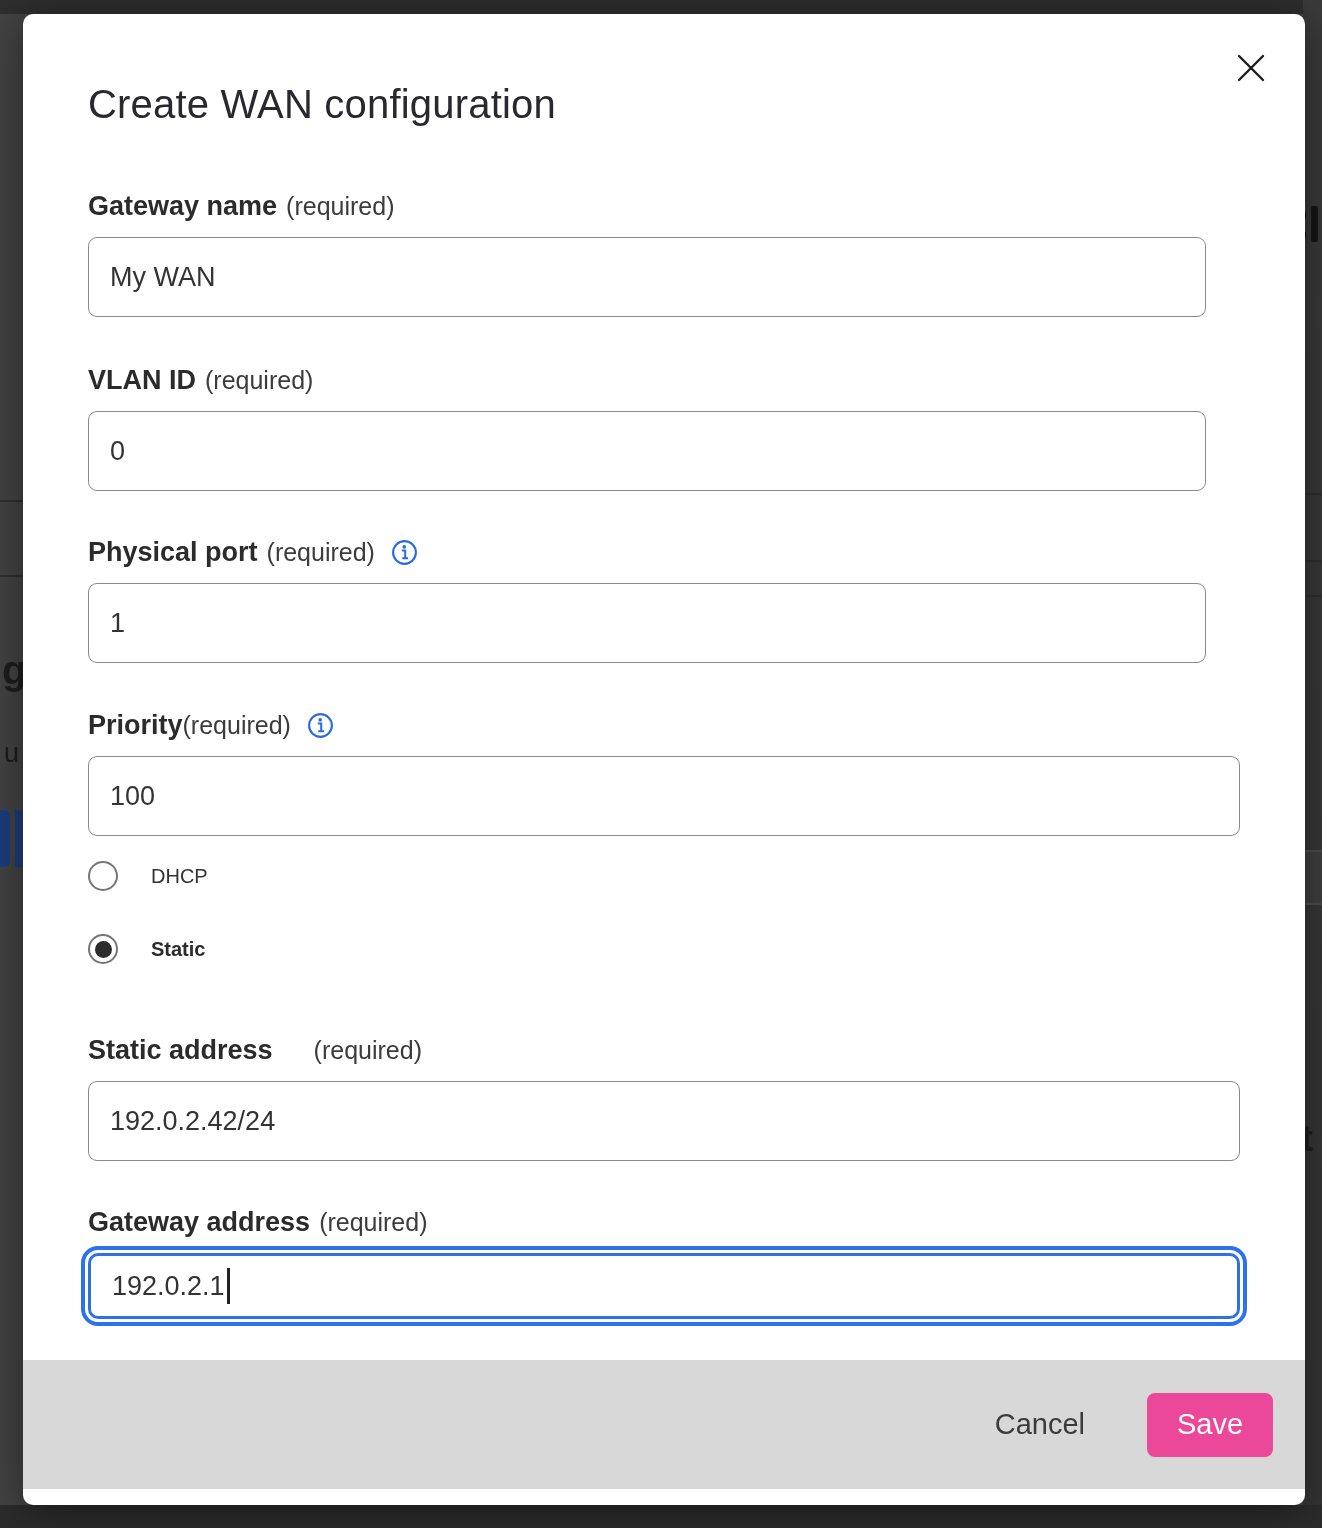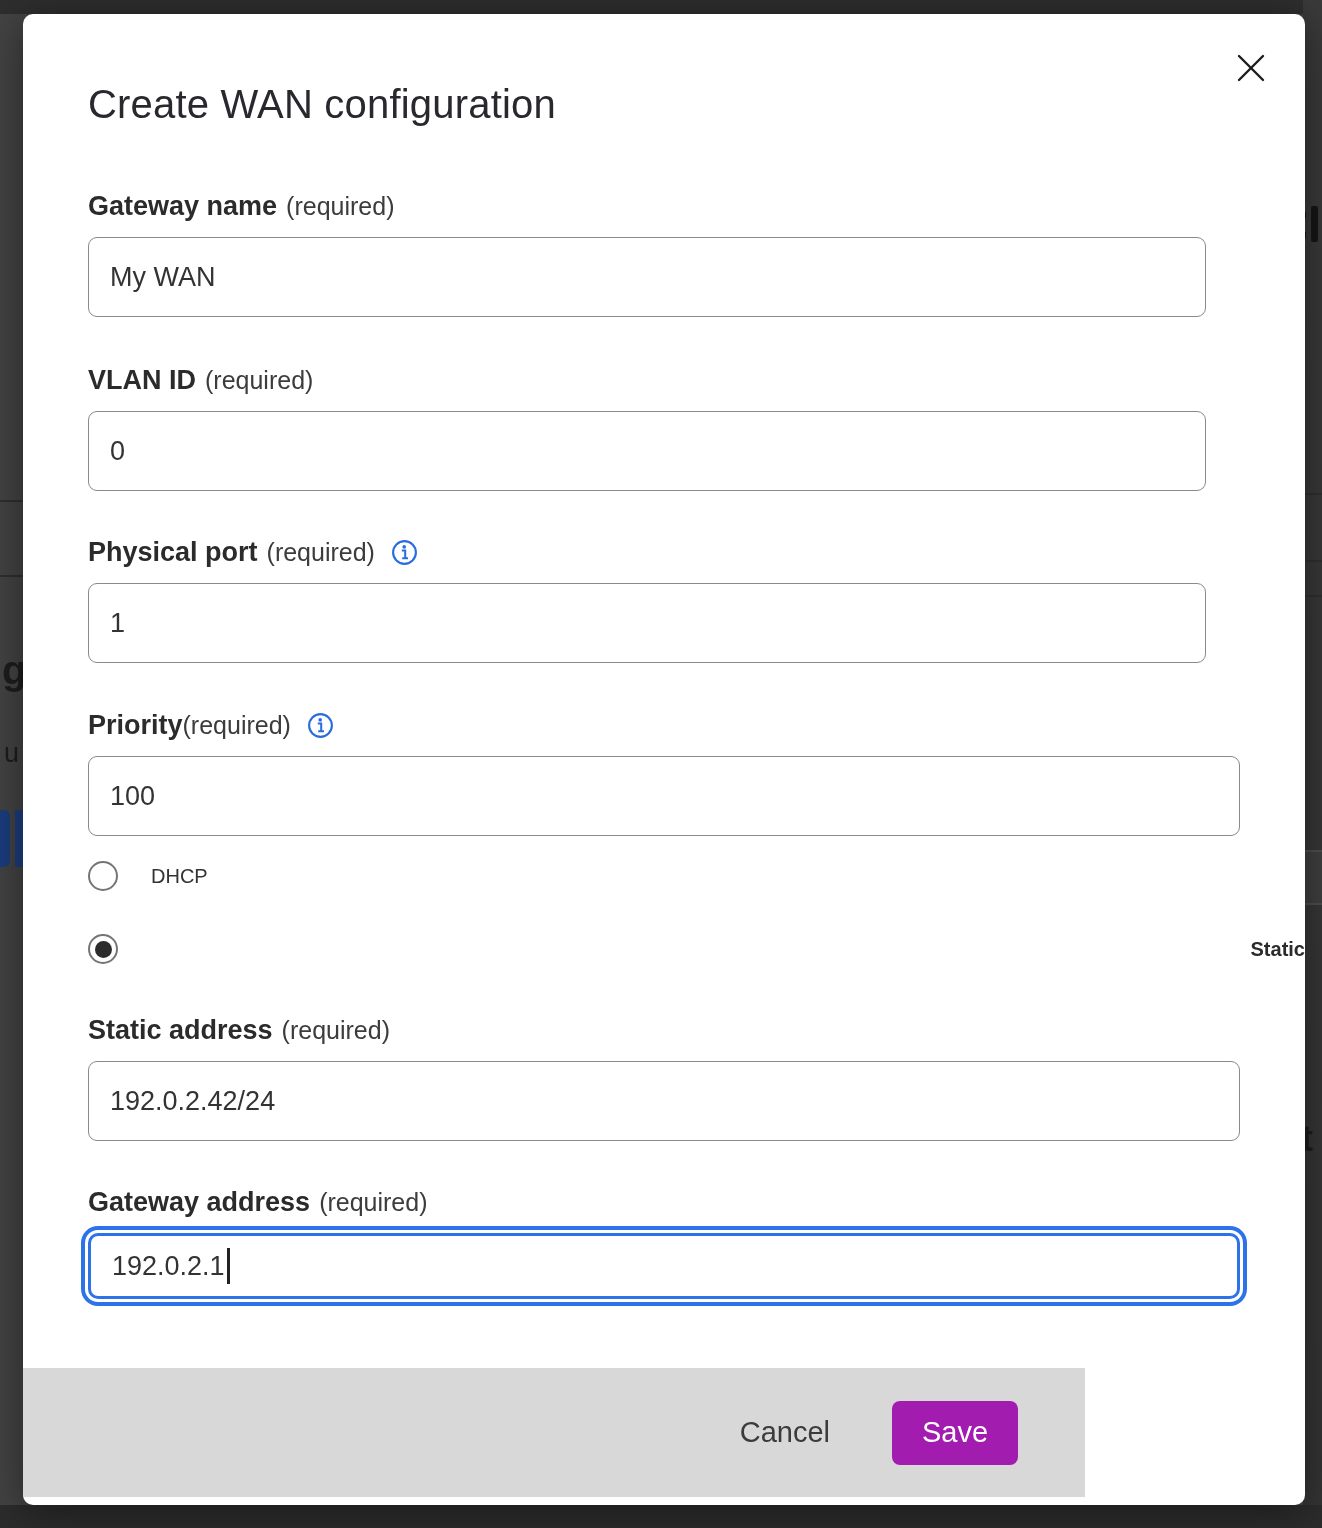--- a/index.html
+++ b/index.html
@@ -102,65 +102,65 @@
   }
   .caret {
     display: inline-block; width: 3px; height: 36px;
     background: #222; margin-left: 2px;
   }
 
   .mt-label0 { margin-top: 62px; }
   .mt-label1 { margin-top: 46px; }
   .mt-label2 { margin-top: 44px; }
   .mt-label3 { margin-top: 45px; }
-  .mt-label4 { margin-top: 48px; }
+  .mt-label4 { margin-top: 68px; gap: 32px; }
   .mt-label5 { margin-top: 44px; }
 
   .section-heading {
     margin-top: 43px;
     font-size: 29px; font-weight: 700; color: #2b2b2b; line-height: 36px;
   }
   .radio-row {
     display: flex; align-items: center;
     margin-top: 24px;
     cursor: pointer;
     height: 32px;
   }
-  .radio-row.second { margin-top: 41px; justify-content: space-between; }
+  .radio-row.second { margin-top: 41px; }
   .radio {
     width: 30px; height: 30px;
     border: 2px solid #757575;
     border-radius: 50%;
     background: #fff;
     display: flex; align-items: center; justify-content: center;
     flex: 0 0 auto;
   }
   .radio.checked::after {
     content: ""; width: 17px; height: 17px; border-radius: 50%;
     background: #2c2c2c; display: block;
   }
   .radio-label { margin-left: 33px; font-size: 20px; color: #333; }
   .radio-label.bold { font-weight: 700; color: #2b2b2b; }
 
   .modal-footer {
-    position: absolute; left: 0; bottom: 8px;
-    width: 1062px; height: 129px;
+    position: absolute; left: 0; bottom: 16px;
+    width: 1298px; height: 129px;
     background: #d8d8d8;
     display: flex; align-items: center; justify-content: flex-end;
-    padding-right: 67px;
+    padding-right: 48px;
   }
   .btn-cancel {
     background: transparent; border: none; cursor: pointer;
     font-family: inherit;
     font-size: 29px; color: #3b3b3b;
     margin-right: 48px; padding: 10px 14px;
   }
   .btn-save {
     width: 126px; height: 64px;
-    background: #a21caf; border: none; border-radius: 8px;
+    background: #ec4899; border: none; border-radius: 8px;
     cursor: pointer;
     font-family: inherit;
     font-size: 29px; color: #ffffff;
     display: flex; align-items: center; justify-content: center;
   }
 </style>
 </head>
 <body>
 
 <div>

